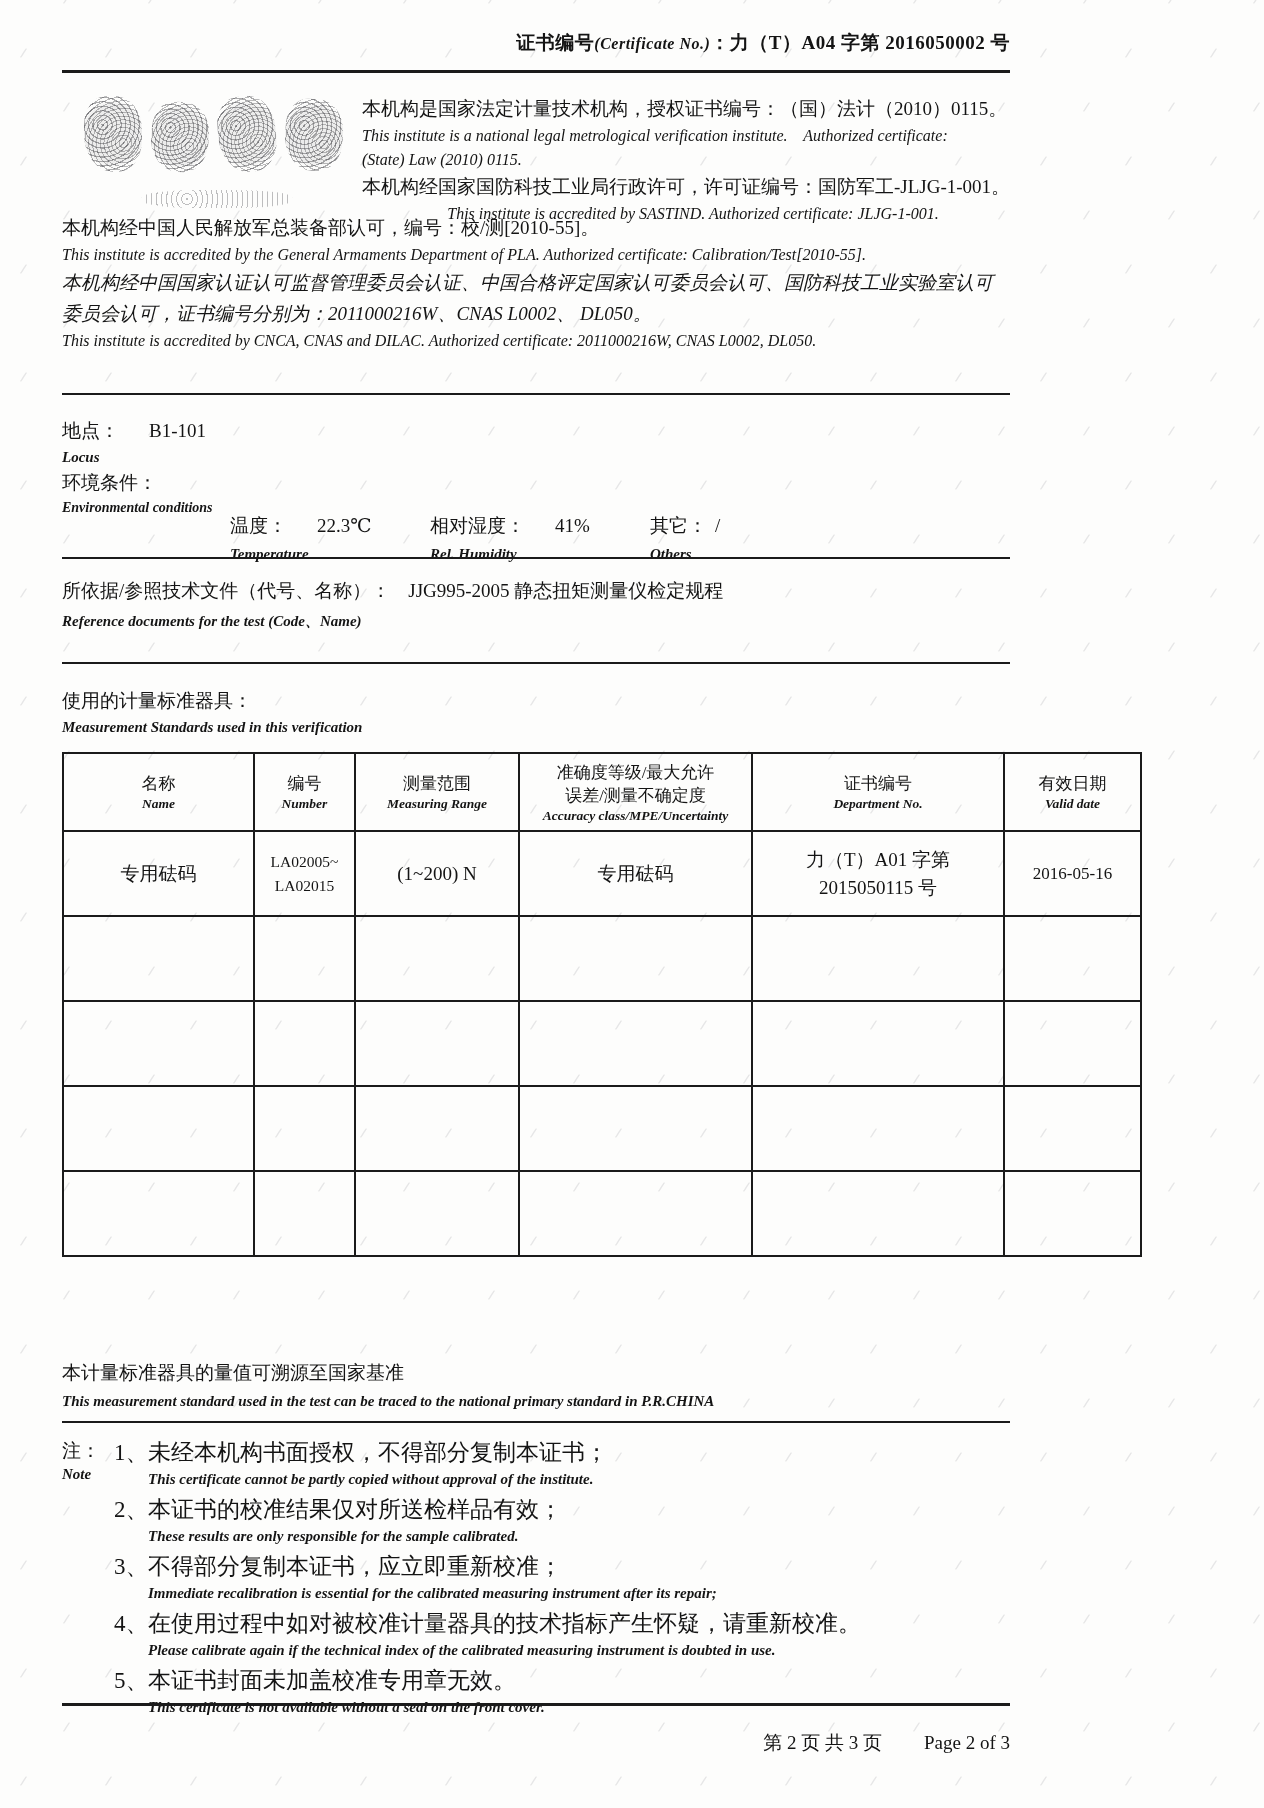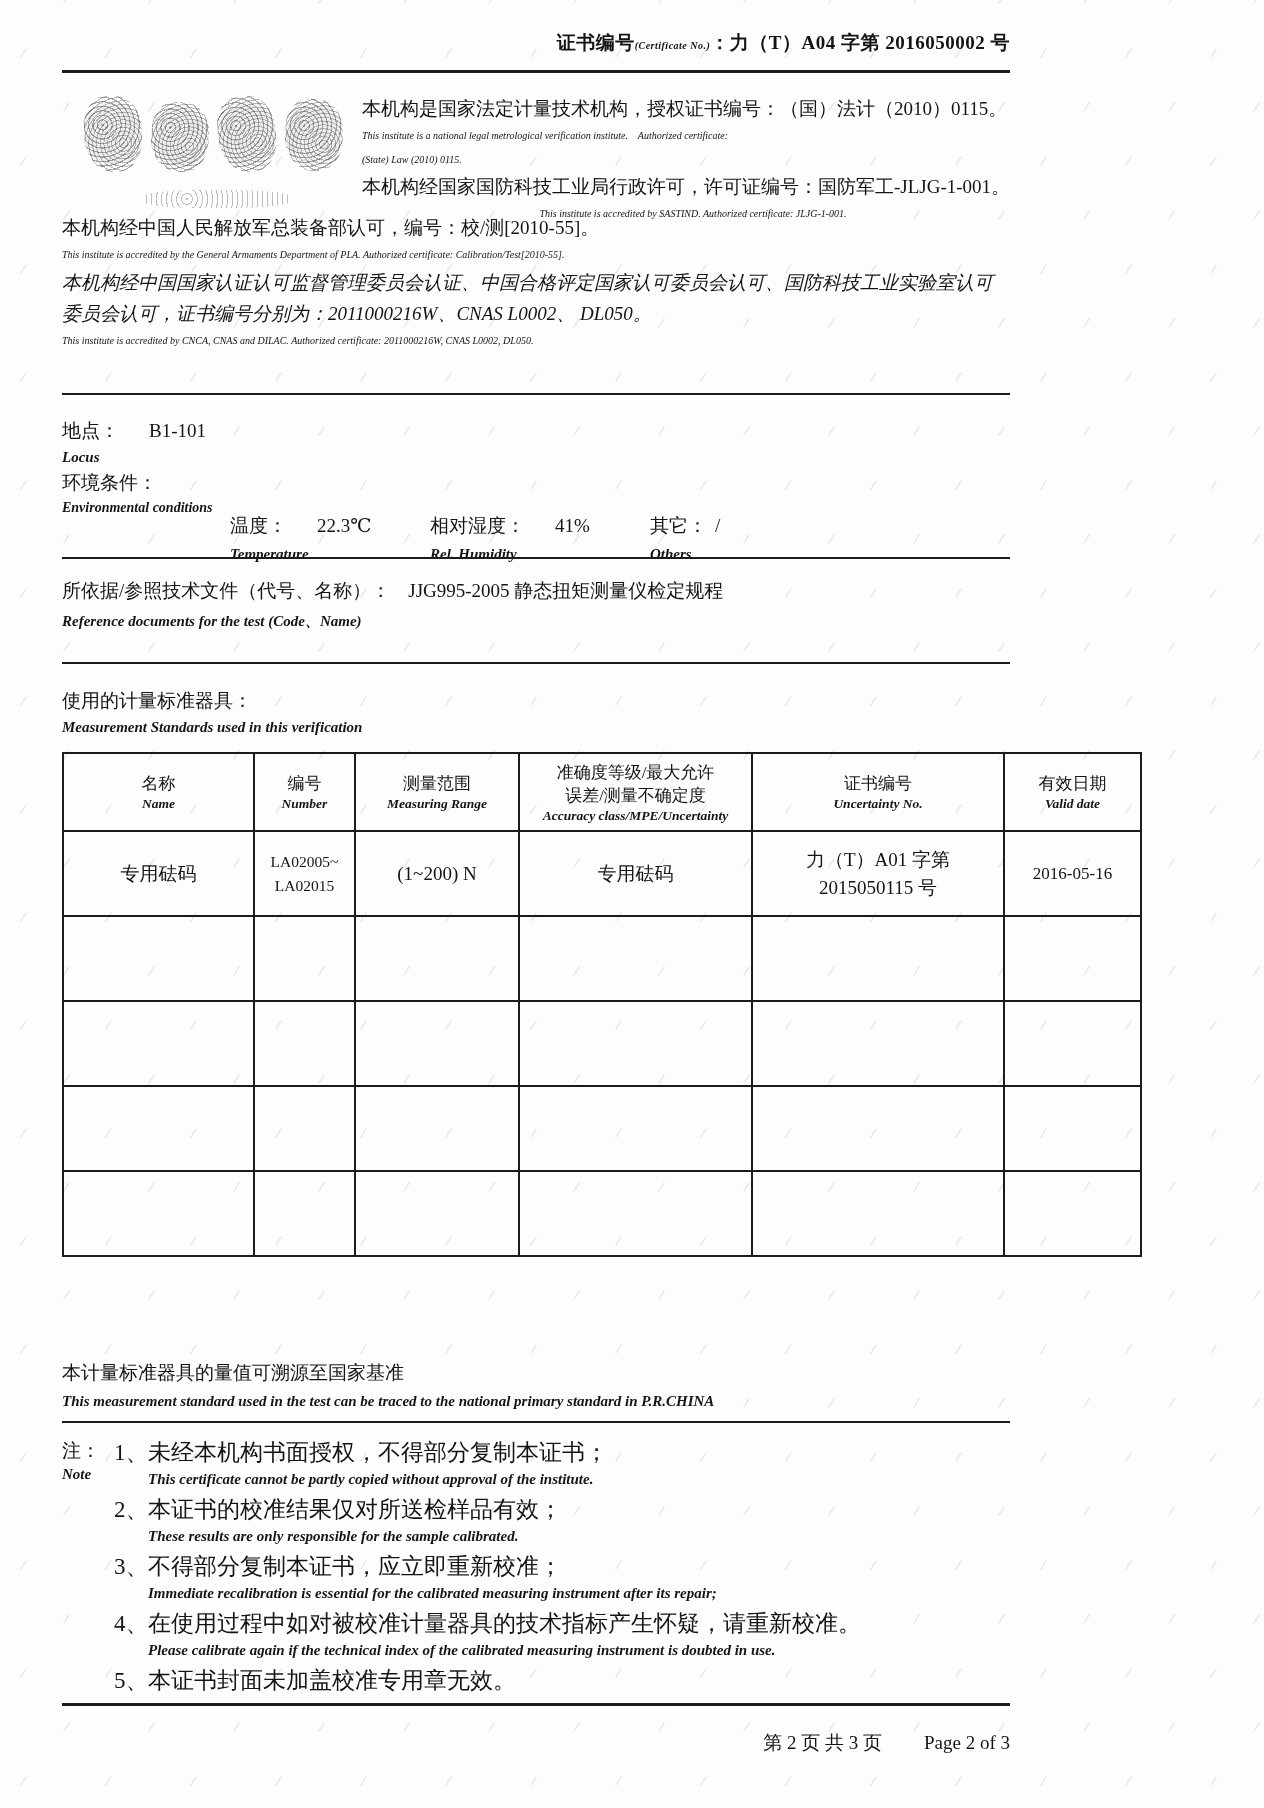--- a/index.html
+++ b/index.html
@@ -35,21 +35,21 @@
   .seal-blob:nth-child(2){ transform:rotate(6deg); height:70px; margin-top:6px;}
   .seal-blob:nth-child(3){ transform:rotate(-5deg); }
   .seal-blob:nth-child(4){ transform:rotate(4deg); height:72px; margin-top:3px;}
   .seal-sub {
     position:absolute; left:58px; top:94px; width:150px; height:18px;
     background:repeating-radial-gradient(circle at 30% 50%, rgba(70,70,75,.35) 0 1px, transparent 1px 5px);
     border-radius:40%;
   }
 
   .cn  { font-size:19px; line-height:30px; }
-  .en  { font-style:italic; font-size:10px; line-height:24px; }
+  .en  { font-style:italic; font-size:16px; line-height:24px; }
   .en-b{ font-style:italic; font-weight:bold; font-size:15px; line-height:22px; }
   .prewrap { white-space:pre-wrap;font-style:italic; }
 
   .intro1 { top:94px; left:362px; width:662px; }
   .intro2 { top:212px; left:62px; width:950px; }
   .intro2 .cn { line-height:31px; }
 
   .line-after-intro { top:393px; }
 
   .locus-line   { top:416px; left:62px; }
@@ -702,21 +702,21 @@
           <span class="th-cn">测量范围</span>
           <span class="th-en">Measuring Range</span>
         </th>
         <th>
           <span class="th-cn">准确度等级/最大允许
 误差/测量不确定度</span>
           <span class="th-en">Accuracy class/MPE/Uncertainty</span>
         </th>
         <th>
           <span class="th-cn">证书编号</span>
-          <span class="th-en">Uncertainty No.</span>
+          <span class="th-en">Department No.</span>
         </th>
         <th>
           <span class="th-cn">有效日期</span>
           <span class="th-en">Valid date</span>
         </th>
       </tr>
       <tr style="height:85px">
         <td class="cell">专用砝码</td>
         <td class="cell-sm">LA02005~
 LA02015</td>
@@ -781,20 +781,21 @@
         <div class="note-item">
           <div class="note-cn"><span class="note-no">3、</span><span>不得部分复制本证书，应立即重新校准；</span></div>
           <div class="note-en">Immediate recalibration is essential for the calibrated measuring instrument after its repair;</div>
         </div>
         <div class="note-item">
           <div class="note-cn"><span class="note-no">4、</span><span>在使用过程中如对被校准计量器具的技术指标产生怀疑，请重新校准。</span></div>
           <div class="note-en">Please calibrate again if the technical index of the calibrated measuring instrument is doubted in use.</div>
         </div>
         <div class="note-item">
           <div class="note-cn"><span class="note-no">5、</span><span>本证书封面未加盖校准专用章无效。</span></div>
+          <div class="note-en">This certificate is not available without a seal on the front cover.</div>
         </div>
       </div>
     </div>
 
     <div class="hr hr-thick line-bottom"></div>
 
     <div class="abs footer">
       <span>第 2 页 共 3 页</span><span class="gap"></span><span>Page 2 of 3</span>
     </div>
 

